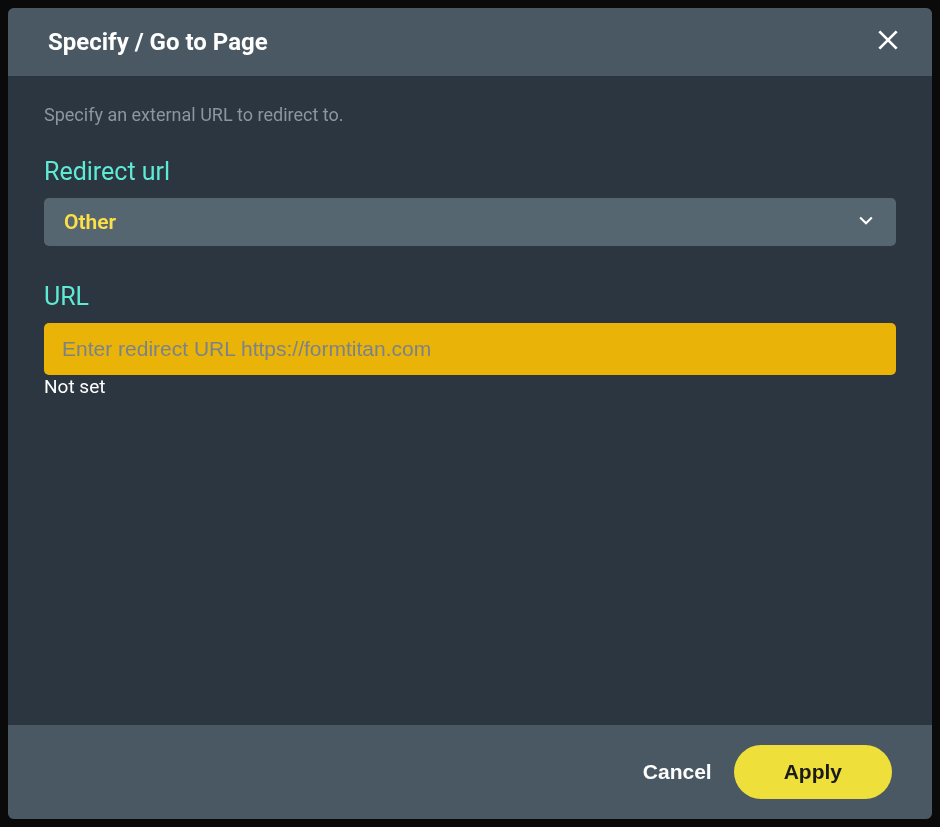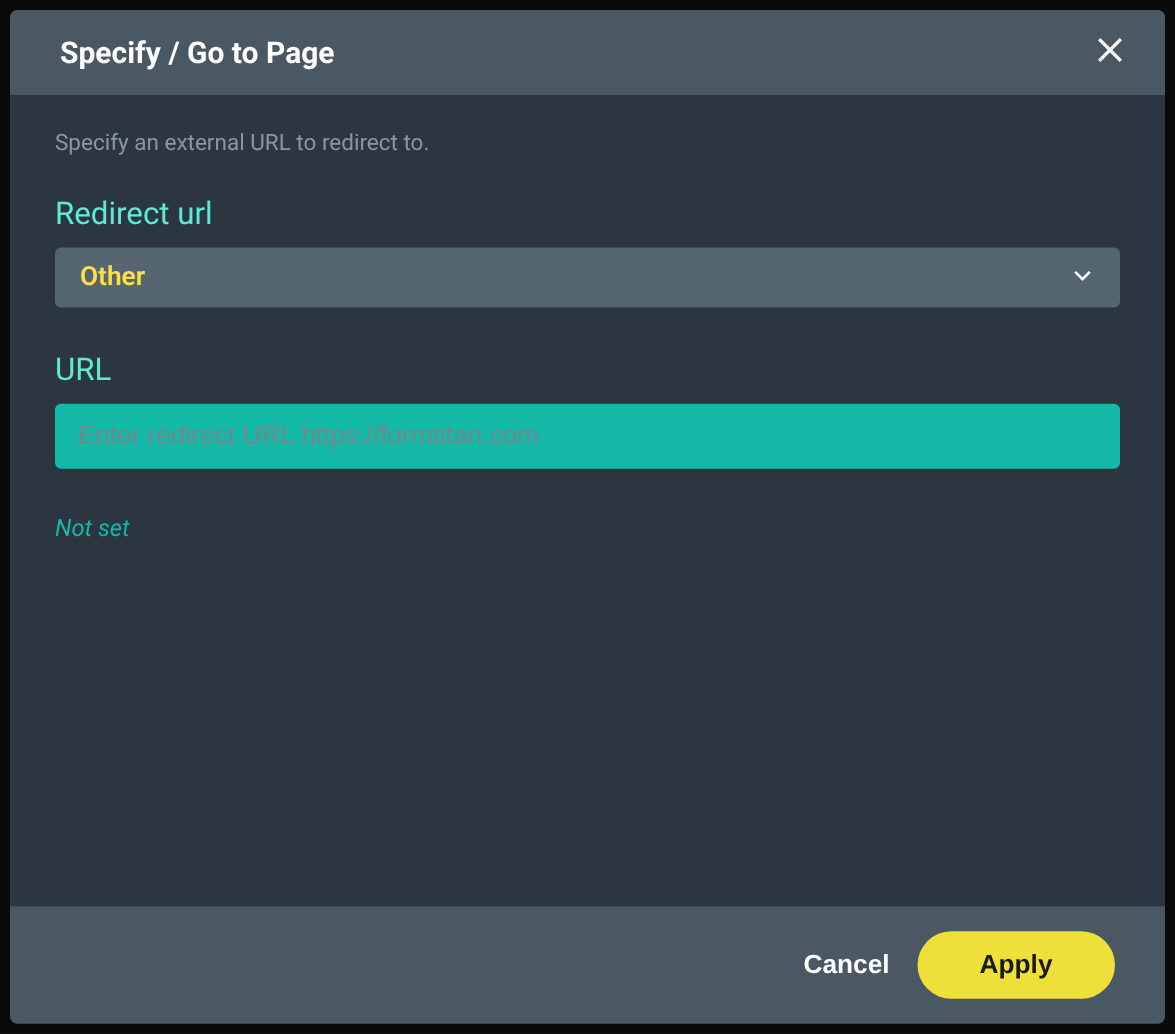--- a/index.html
+++ b/index.html
@@ -80,51 +80,49 @@
     }
     .dropdown-chevron svg {
       width: 20px;
       height: 20px;
       stroke: #ffffff;
       stroke-width: 2.5;
       fill: none;
     }
     .url-input {
       width: 100%;
-      background: #14b8a6;
+      background: #eab308;
       border: none;
       border-radius: 5px;
       padding: 14px 18px;
       font-size: 21px;
       color: #1a1a1a;
       outline: none;
-      margin-bottom: 36px;
     }
     .url-input::placeholder {
       color: #7a838c;
     }
     .params-row {
       display: flex;
       align-items: center;
       gap: 28px;
     }
     .set-params-btn {
       background: #eedf3a;
       border: none;
       border-radius: 999px;
       padding: 16px 30px;
       font-size: 20px;
       font-weight: 500;
       color: #1a1a1a;
       cursor: pointer;
     }
     .params-status {
-      color: #14b8a6;
+      color: #ffffff;
       font-size: 19px;
-      font-style: italic;
     }
     .dialog-footer {
       background: #495862;
       padding: 20px 40px;
       display: flex;
       justify-content: flex-end;
       align-items: center;
       gap: 22px;
     }
     .cancel-btn {

